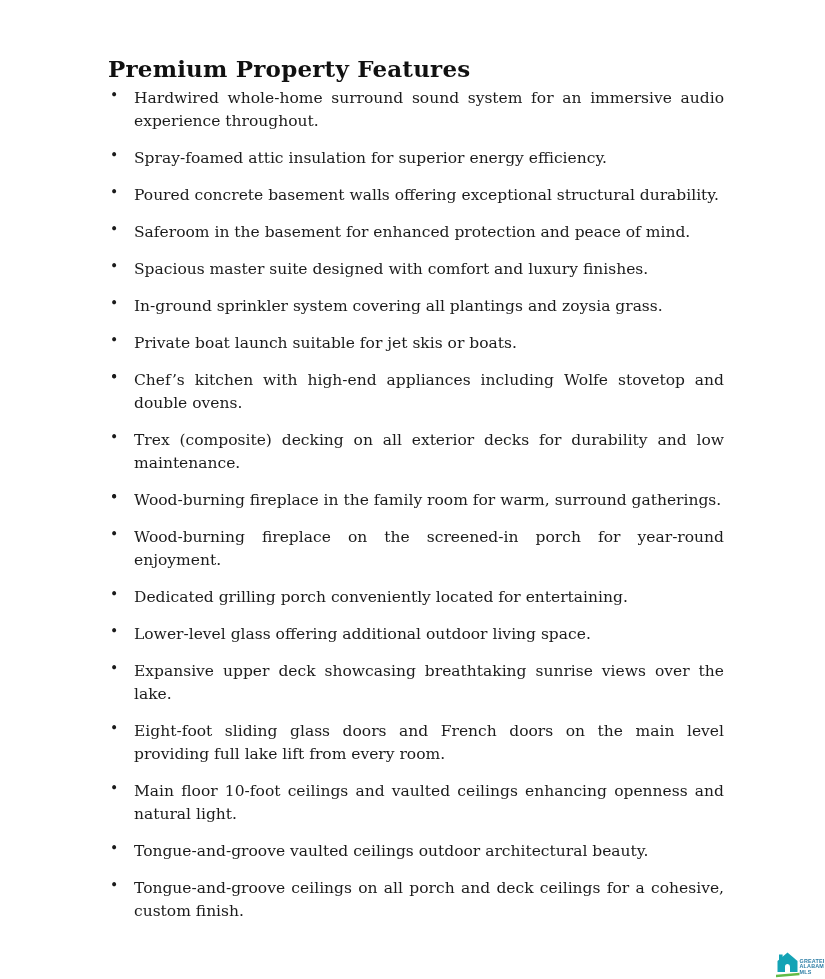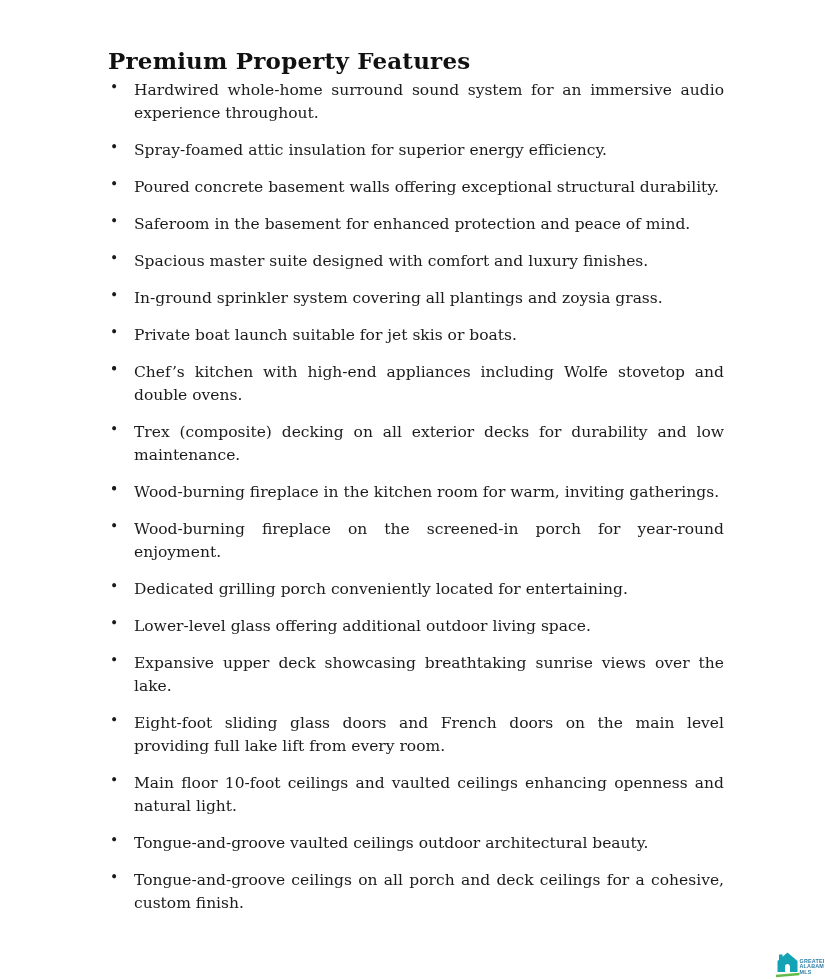--- a/index.html
+++ b/index.html
@@ -16,21 +16,21 @@
     font-family: "DejaVu Serif", serif;
     color: #1b1b1b;
   }
   .content {
     position: absolute;
     left: 108px;
     top: 42px;
     width: 616px;
   }
   h1.title {
-    margin: 4px 0 3px 0;
+    margin: 12px 0 3px 0;
     font-size: 23px;
     line-height: 30px;
     font-weight: bold;
     color: #111111;
     letter-spacing: 0.2px;
   }
   ul.features {
     margin: 0;
     padding: 0;
     list-style: none;
@@ -70,21 +70,21 @@
       <li><span class="bullet">•</span><span>Spray-foamed attic insulation for superior energy efficiency.</span></li>
       <li><span class="bullet">•</span><span>Poured concrete basement walls offering exceptional structural durability.</span></li>
       <li><span class="bullet">•</span><span>Saferoom in the basement for enhanced protection and peace of mind.</span></li>
       <li><span class="bullet">•</span><span>Spacious master suite designed with comfort and luxury finishes.</span></li>
       <li><span class="bullet">•</span><span>In-ground sprinkler system covering all plantings and zoysia grass.</span></li>
       <li><span class="bullet">•</span><span>Private boat launch suitable for jet skis or boats.</span></li>
       <li><span class="bullet">•</span></li>
       <li><span class="bullet">•</span><span>Chef’s kitchen with high-end appliances including Wolfe stovetop and double ovens.</span></li>
       <li><span class="bullet">•</span><span>Trex (composite) decking on all exterior decks for durability and low maintenance.</span></li>
       <li><span class="bullet">•</span></li>
-      <li><span class="bullet">•</span><span>Wood-burning fireplace in the kitchen room for warm, inviting gatherings.</span></li>
+      <li><span class="bullet">•</span><span>Wood-burning fireplace in the family room for warm, surround gatherings.</span></li>
       <li><span class="bullet">•</span><span>Wood-burning fireplace on the screened-in porch for year-round enjoyment.</span></li>
       <li><span class="bullet">•</span><span>Dedicated grilling porch conveniently located for entertaining.</span></li>
       <li><span class="bullet">•</span><span>Lower-level glass offering additional outdoor living space.</span></li>
       <li><span class="bullet">•</span><span>Expansive upper deck showcasing breathtaking sunrise views over the lake.</span></li>
       <li><span class="bullet">•</span><span>Eight-foot sliding glass doors and French doors on the main level providing full lake lift from every room.</span></li>
       <li><span class="bullet">•</span><span>Main floor 10-foot ceilings and vaulted ceilings enhancing openness and natural light.</span></li>
       <li><span class="bullet">•</span><span>Tongue-and-groove vaulted ceilings outdoor architectural beauty.</span></li>
       <li><span class="bullet">•</span><span>Tongue-and-groove ceilings on all porch and deck ceilings for a cohesive, custom finish.</span></li>
     </ul>
   </div>

